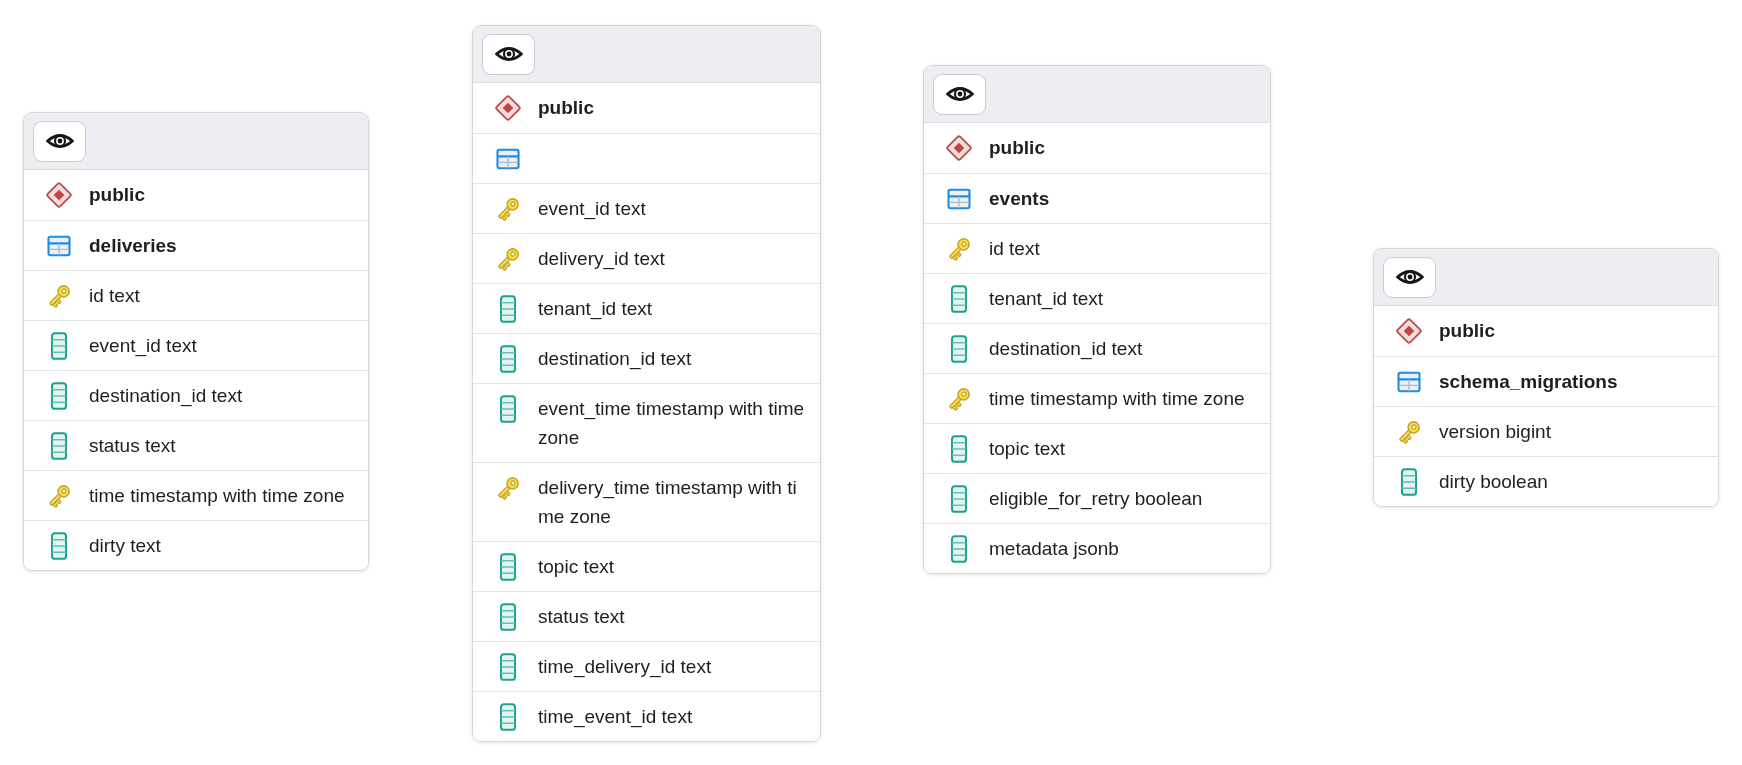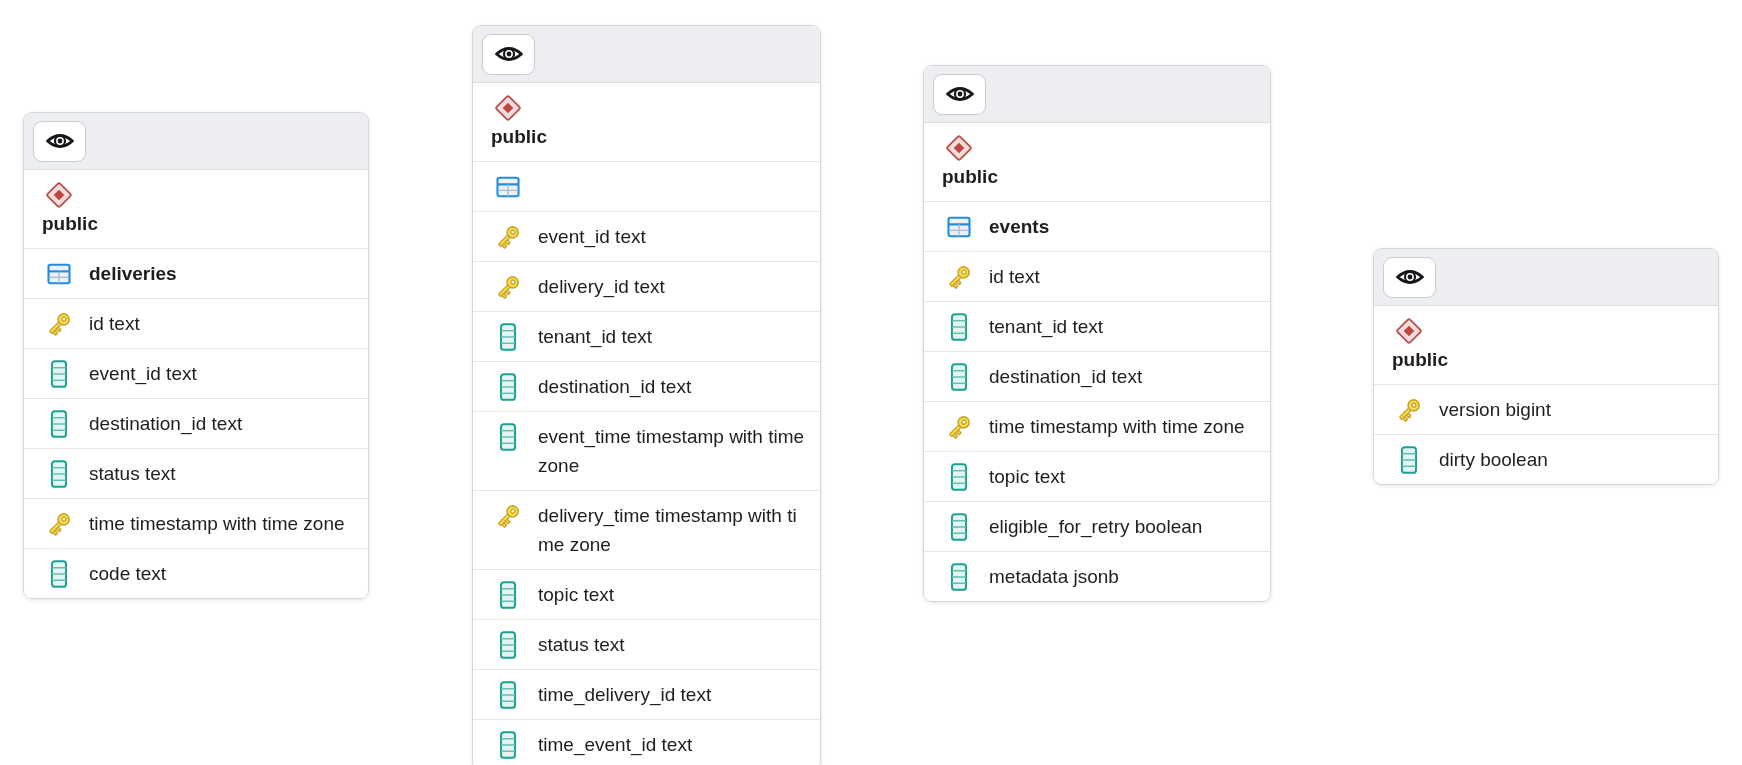--- a/index.html
+++ b/index.html
@@ -17,21 +17,21 @@
   }
   .eye-btn{
     width:53px;height:41px;background:#ffffff;border:1px solid #c7ccd3;border-radius:9px;
     display:flex;align-items:center;justify-content:center;cursor:pointer;padding:0;
   }
   .rows{display:block;}
   .row{
     display:flex;align-items:flex-start;box-sizing:border-box;
     padding:10px 14px 10px 18px;min-height:50px;border-top:1px solid #e2e5e9;background:#fff;
   }
-  .row:first-child{border-top:0;flex-direction:column;}
+  .row:first-child{border-top:0;}
   .icon-box{
     width:34px;flex:none;display:flex;align-items:center;justify-content:center;
     height:29px;margin-right:13px;
   }
   .row-text{
     font-size:19px;line-height:29px;word-break:break-all;min-width:0;
   }
   .row-text.bold{font-weight:700;}
   .svg-eye{width:30px;height:24px;display:block;}
   .svg-diamond{width:30px;height:30px;display:block;}
@@ -142,21 +142,21 @@
             </svg>
           </span>
           <span class="row-text">time timestamp with time zone</span>
         </div>
         <div class="row">
           <span class="icon-box">
             <svg class="svg-column">
               <use href="#sym-column"></use>
             </svg>
           </span>
-          <span class="row-text">code text</span>
+          <span class="row-text">dirty text</span>
         </div>
       </div>
   </div>
     <div class="card" style="left: 472px; top: 25px; width: 349px;">
     <div class="card-header">
       <button class="eye-btn">
         <svg class="svg-eye">
             <use href="#sym-eye"></use>
           </svg>
       </button>
@@ -352,20 +352,28 @@
     </div>
     <div class="rows">
       <div class="row">
         <span class="icon-box">
           <svg class="svg-diamond">
               <use href="#sym-diamond"></use>
             </svg>
         </span>
         <span class="row-text bold">public</span>
       </div>
+      <div class="row">
+        <span class="icon-box">
+          <svg class="svg-table">
+              <use href="#sym-table"></use>
+            </svg>
+        </span>
+        <span class="row-text bold">schema_migrations</span>
+      </div>
     <div class="row">
           <span class="icon-box">
             <svg class="svg-key">
               <use href="#sym-key"></use>
             </svg>
           </span>
           <span class="row-text">version bigint</span>
         </div>
         <div class="row">
           <span class="icon-box">

